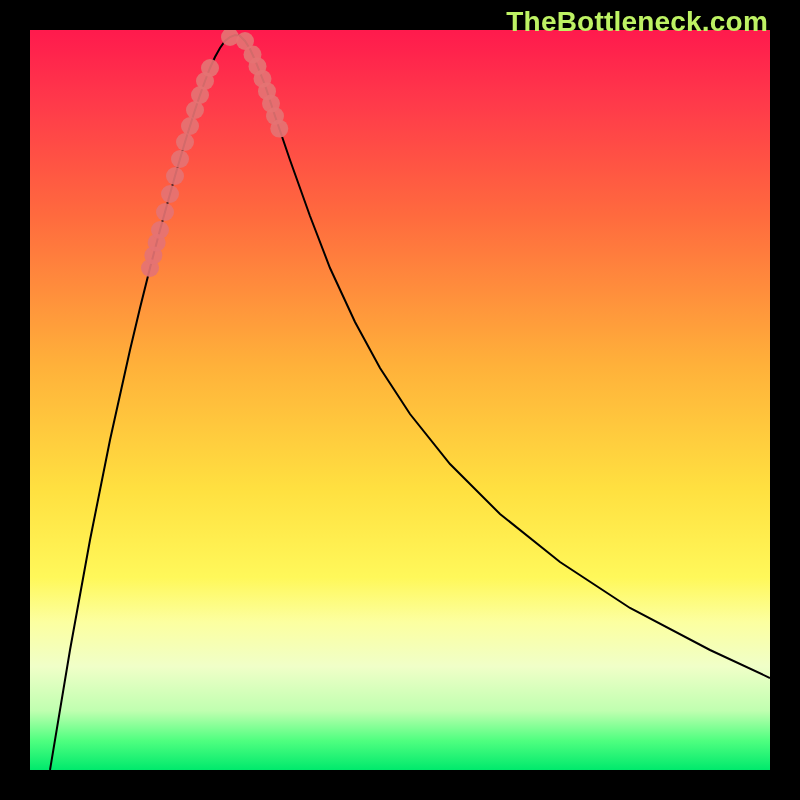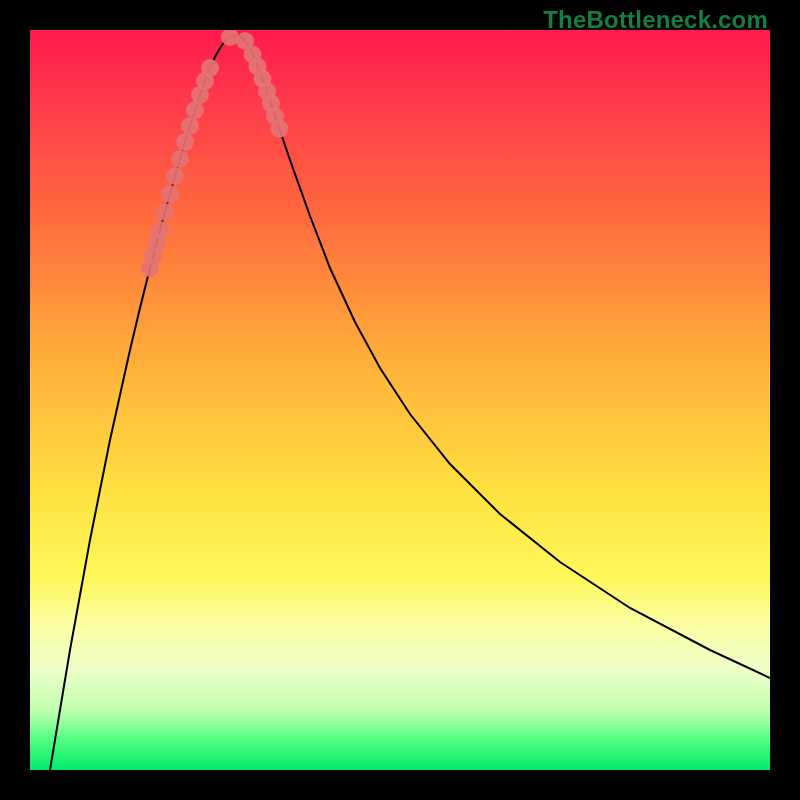--- a/index.html
+++ b/index.html
@@ -27,23 +27,23 @@
       #f0ffc8 86%,
       #c0ffb0 92%,
       #50ff80 96%,
       #00e96c 100%);
   }
   .attribution {
     position: absolute;
     top: 6px;
     right: 32px;
     font-family: Arial, Helvetica, sans-serif;
-    font-size: 24px;
+    font-size: 28px;
     font-weight: 600;
-    color: #15803d;
+    color: #bef264;
     letter-spacing: 0.2px;
   }
   svg {
     position: absolute;
     left: 0;
     top: 0;
   }
   .curve {
     fill: none;
     stroke: #000000;

